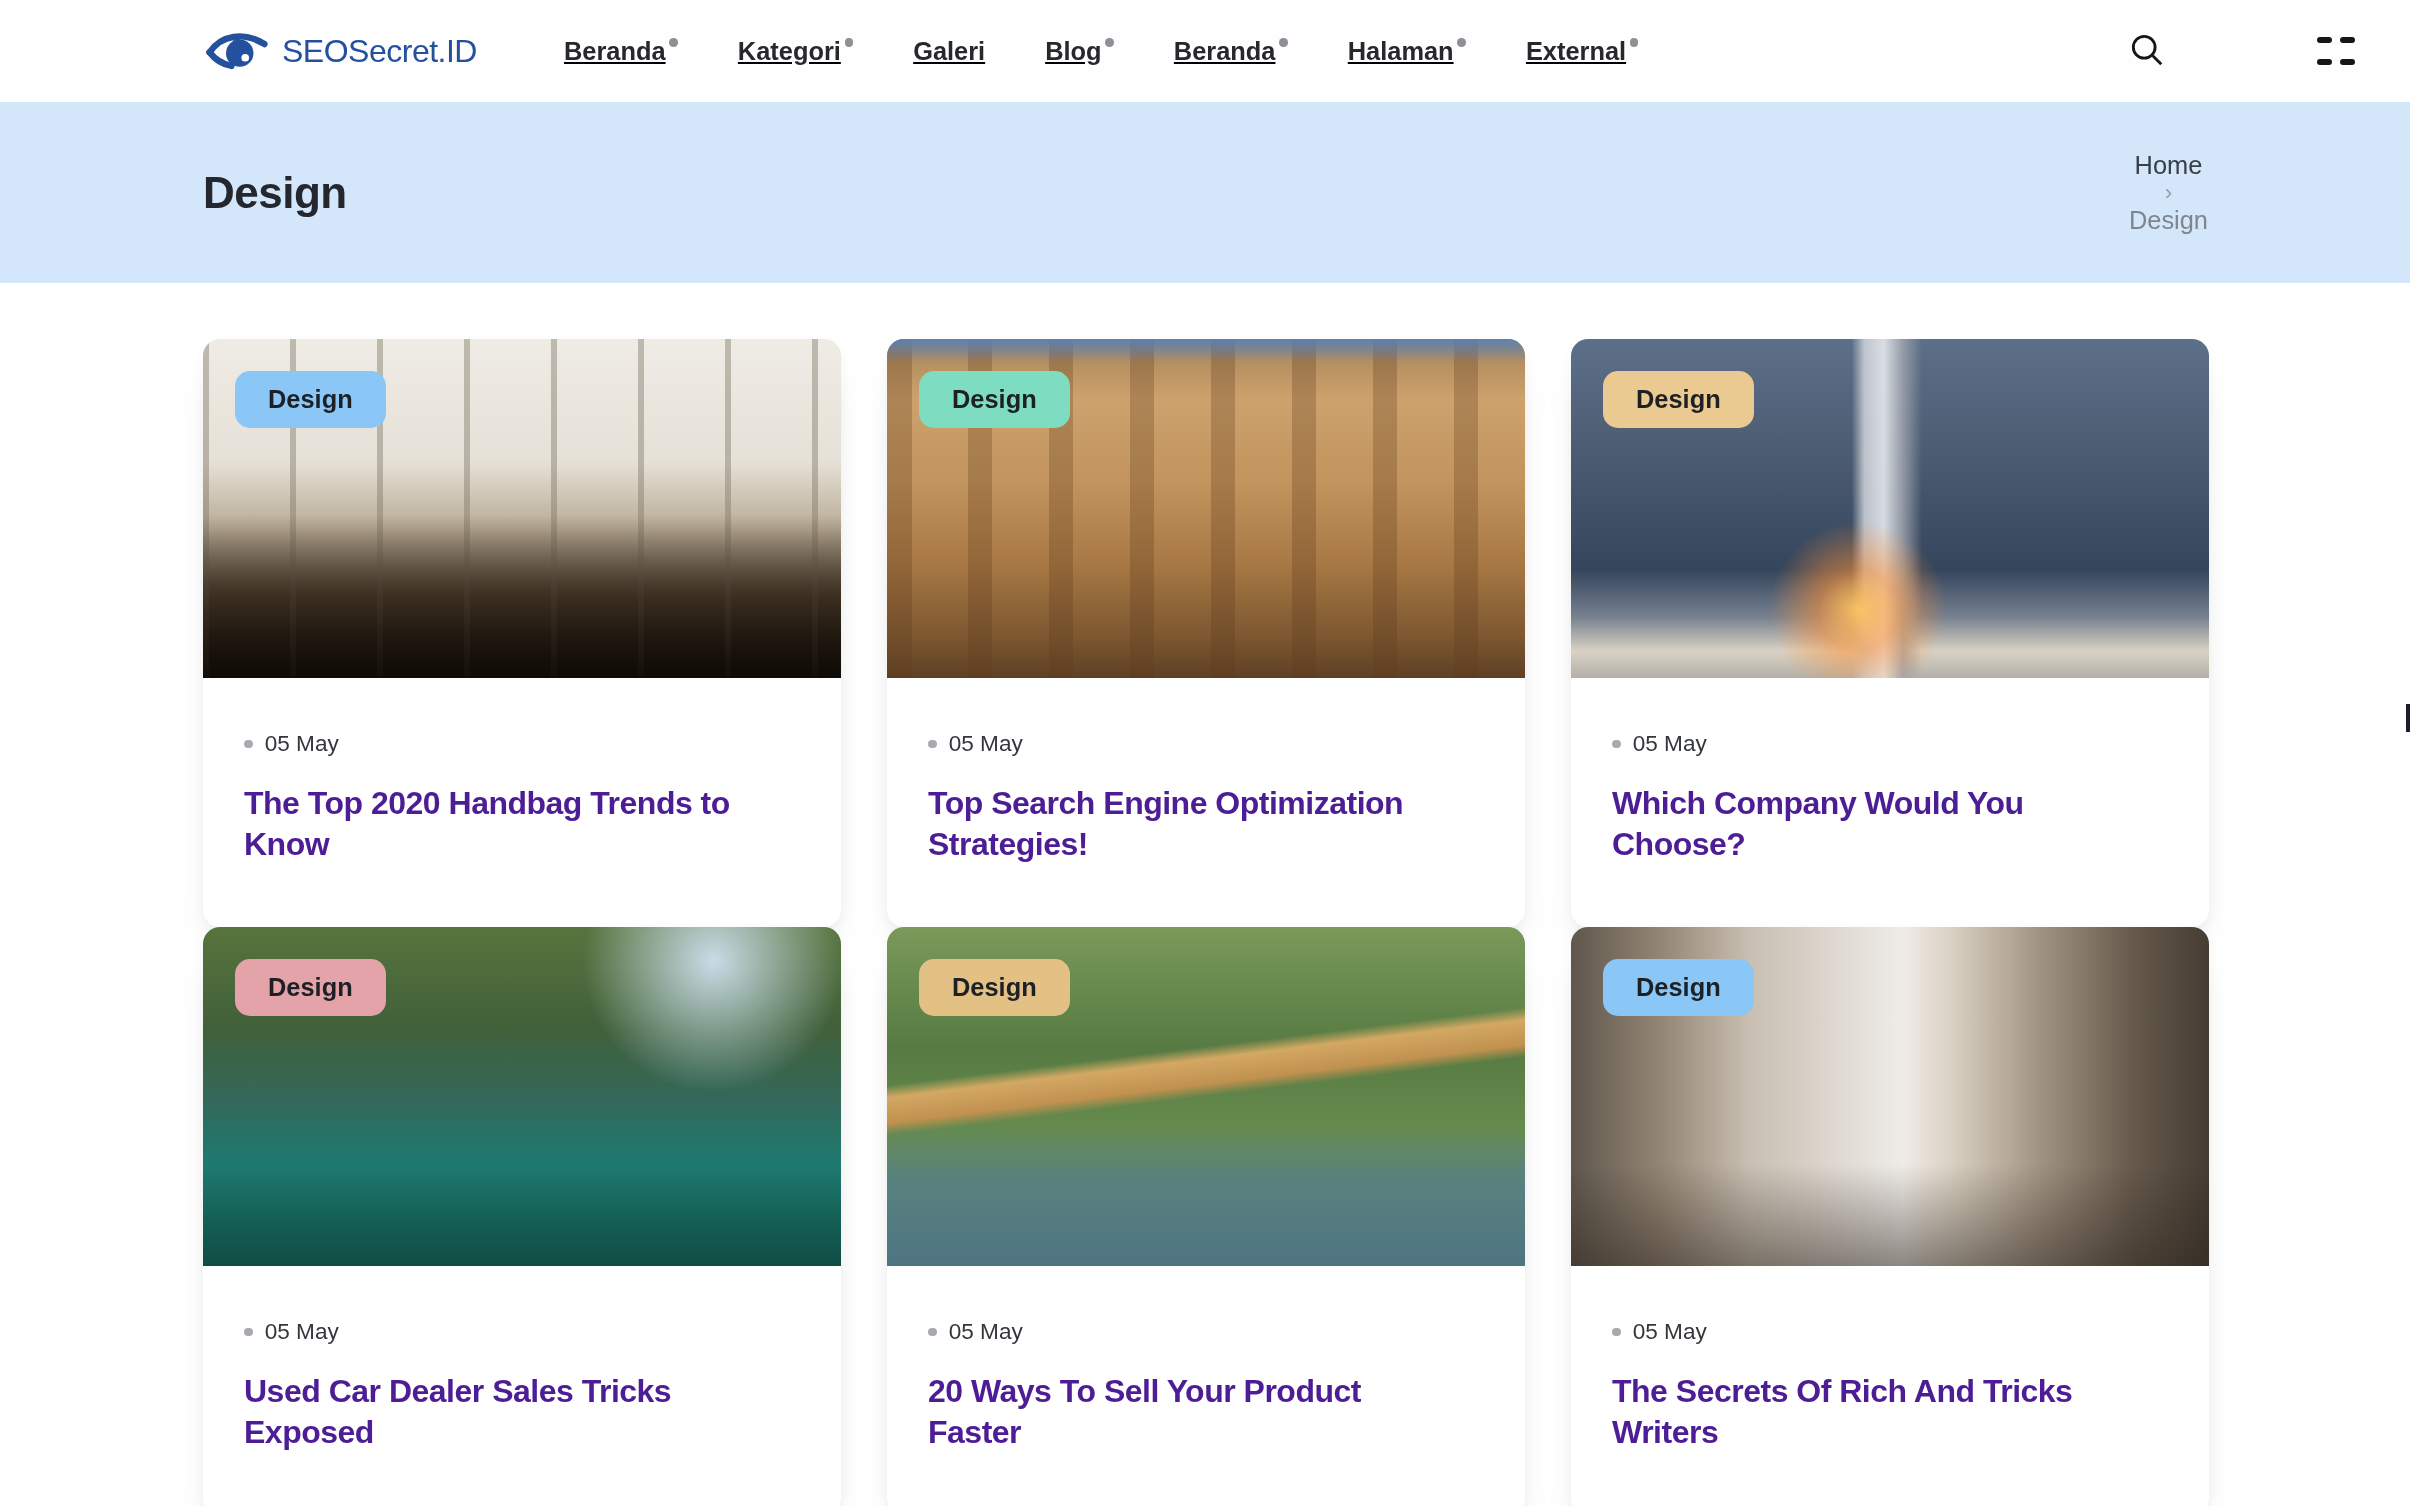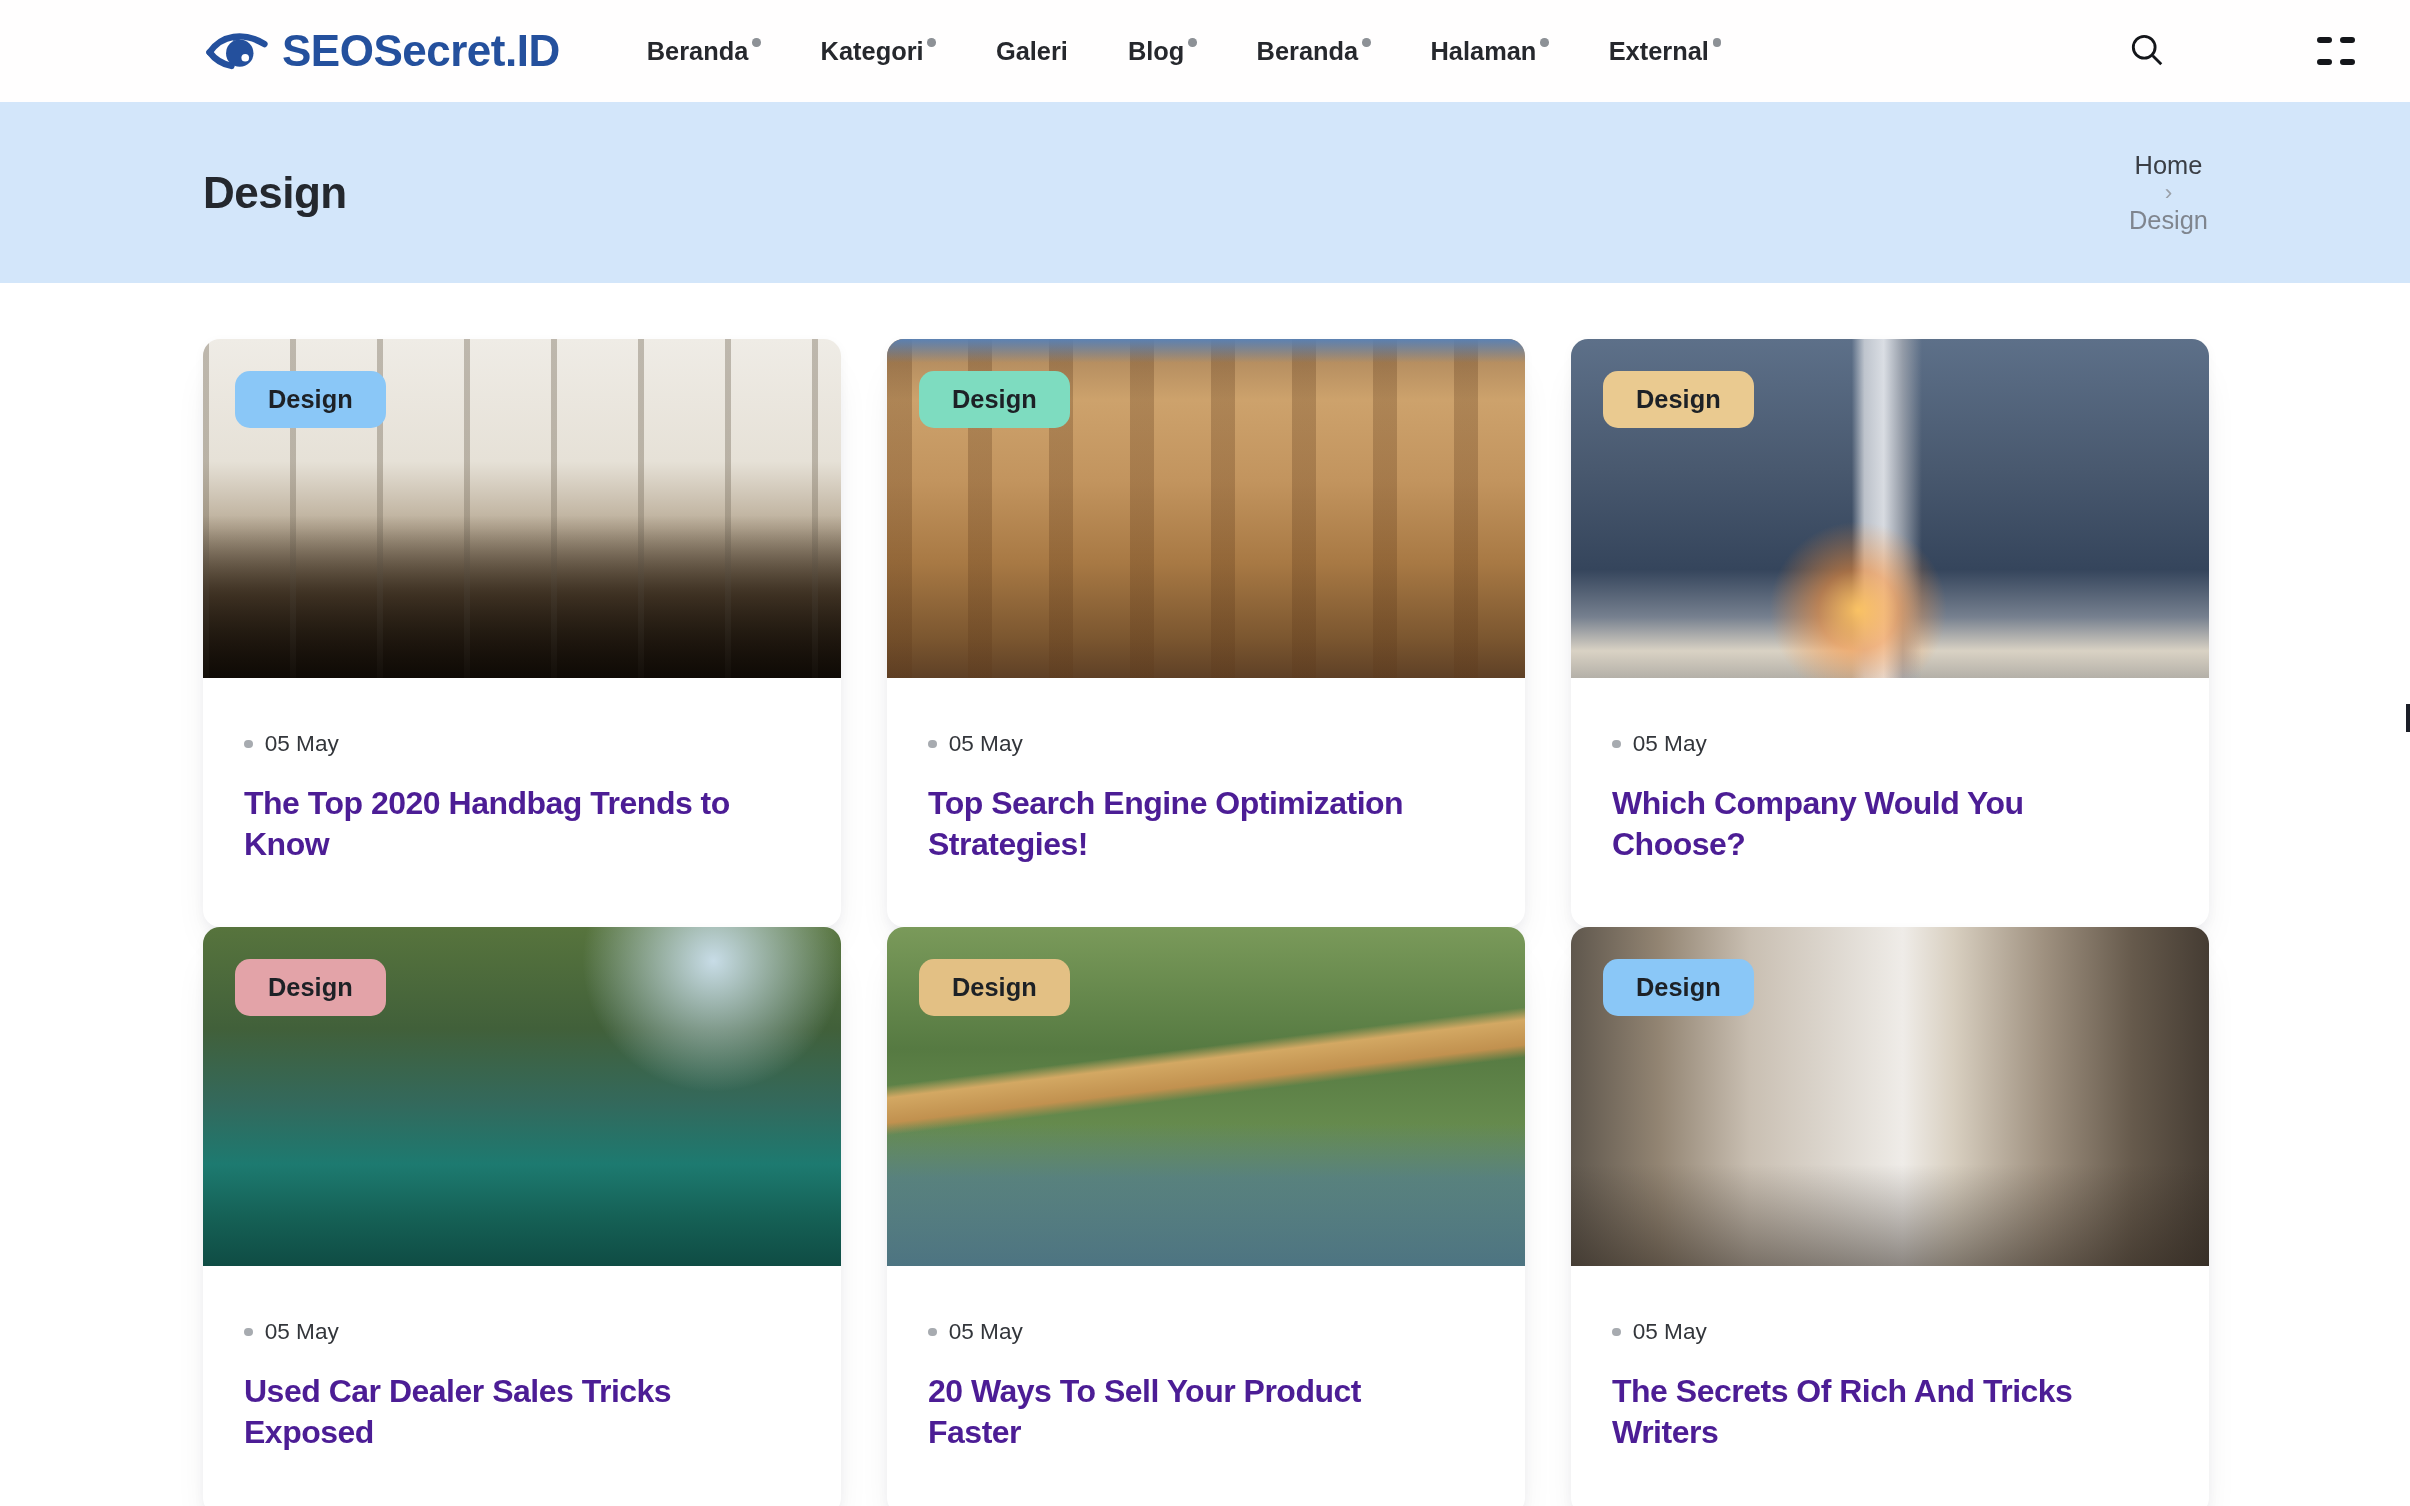--- a/index.html
+++ b/index.html
@@ -3,22 +3,22 @@
 <meta charset="utf-8">
 <style>
   * { margin:0; padding:0; box-sizing:border-box; }
   html,body { width:2411px; height:1507px; overflow:hidden; }
   body { font-family:"Liberation Sans", sans-serif; background:#ffffff; position:relative; }
 
   
   .topbar { height:102px; background:#fffefe; display:flex; align-items:center;
             padding:0 45px 0 205px; }
   .logo { display:flex; align-items:center; gap:13px; cursor:pointer; }
-  .logo-text { font-size:44px; font-weight:700; color:#24509D; letter-spacing:-0.5px; }
-  .nav { display:flex; gap:60px; margin-left:87px; }
+  .logo-text { font-size:32px; font-weight:400; color:#24509D; letter-spacing:-0.5px; }
+  .nav { display:flex; gap:60px; margin-left:87px;text-decoration:underline; }
   .nav-item { font-size:25.4px; font-weight:700; color:#26282d; text-decoration:none;
               display:inline-flex; align-items:flex-start; cursor:pointer; }
   .nav-dot { width:8.5px; height:8.5px; background:#8d9196; border-radius:50%;
              margin-left:3.8px; margin-top:1.9px; }
   .nav-icons { margin-left:auto; display:flex; align-items:center; gap:151px; padding-right:11.3px; }
   .icon-btn { cursor:pointer; display:flex; align-items:center; justify-content:center; }
   .grid-icon { display:grid; grid-template-columns:15px 15px; grid-template-rows:15px 15px; gap:7.5px; }
   .grid-icon i { border:3.3px solid #14161a; border-radius:3.8px; display:block; }
 
   

